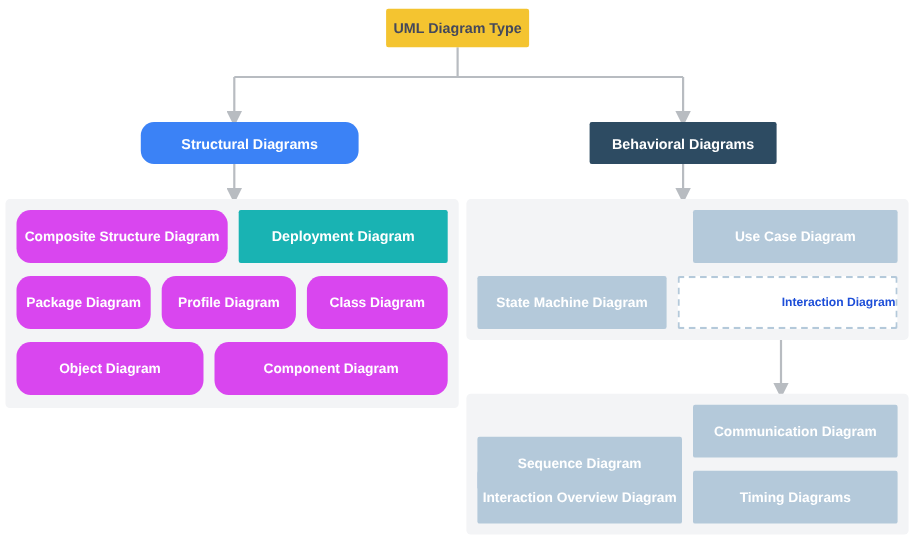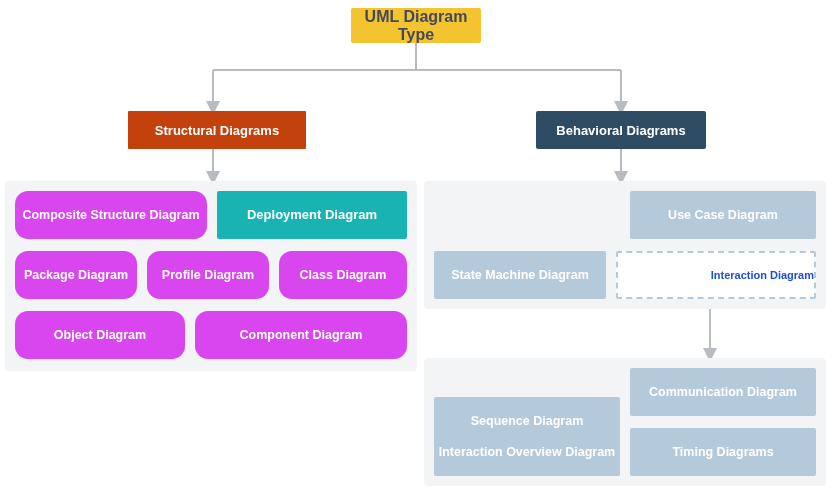--- a/index.html
+++ b/index.html
@@ -1,27 +1,27 @@
 <!DOCTYPE html>
 <html><head>
 <meta charset="utf-8">
 <style>
   * { box-sizing: border-box; margin: 0; padding: 0; }
   body { font-family: Arial, Helvetica, sans-serif; background: #fff; width: 832px; height: 501px; position: relative; }
   
   .root-node {
     position: absolute; left: 351px; top: 8px; width: 130px; height: 35px;
-    background: #f4c430; color: #44485b; font-weight: bold; font-size: 16px;
+    background: #f4c430; color: #44485b; font-weight: bold; font-size: 13px;
     display: flex; align-items: center; justify-content: center; border-radius: 2px; text-align: center;
   }
   
   .header-teal {
-    position: absolute; width: 178px; height: 38px;
-    background: #c2410c; color: #fff; font-weight: bold; font-size: 13px;
-    display: flex; align-items: center; justify-content: center; border-radius: 1px; text-align: center;
+    position: absolute; width: 198px; height: 38px;
+    background: #3b82f6; color: #fff; font-weight: bold; font-size: 13px;
+    display: flex; align-items: center; justify-content: center; border-radius: 12px; text-align: center;
   }
   .header-navy {
     position: absolute; width: 170px; height: 38px;
     background: #2d4b62; color: #fff; font-weight: bold; font-size: 13px;
     display: flex; align-items: center; justify-content: center; border-radius: 2px; text-align: center;
   }
   
   .panel {
     position: absolute; background: #f3f4f6; border-radius: 4px; padding: 10px;
   }

